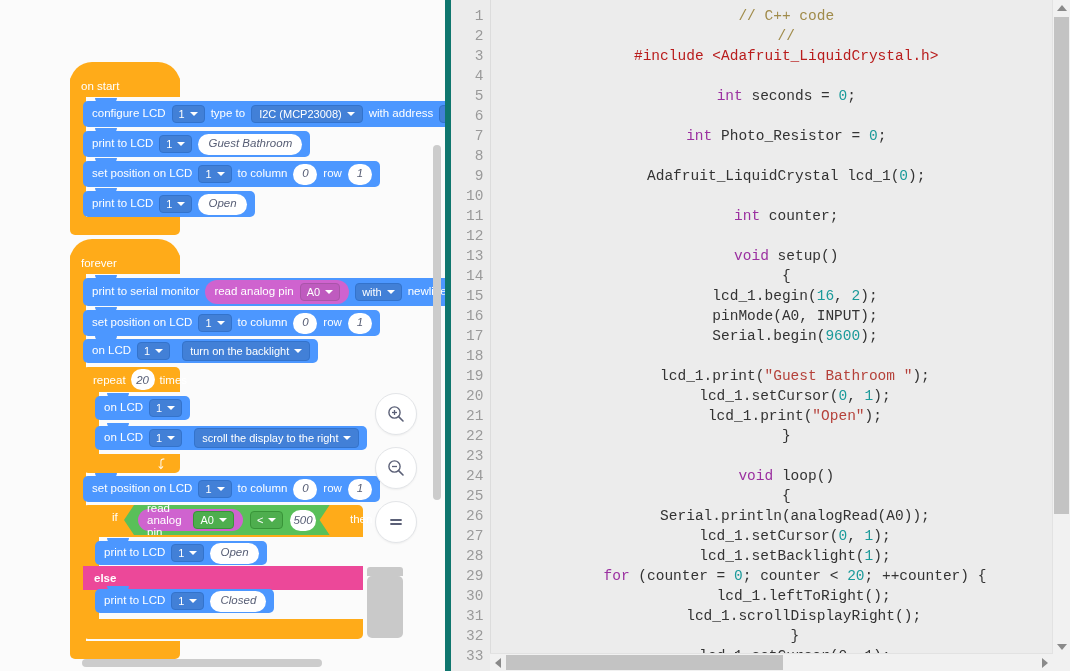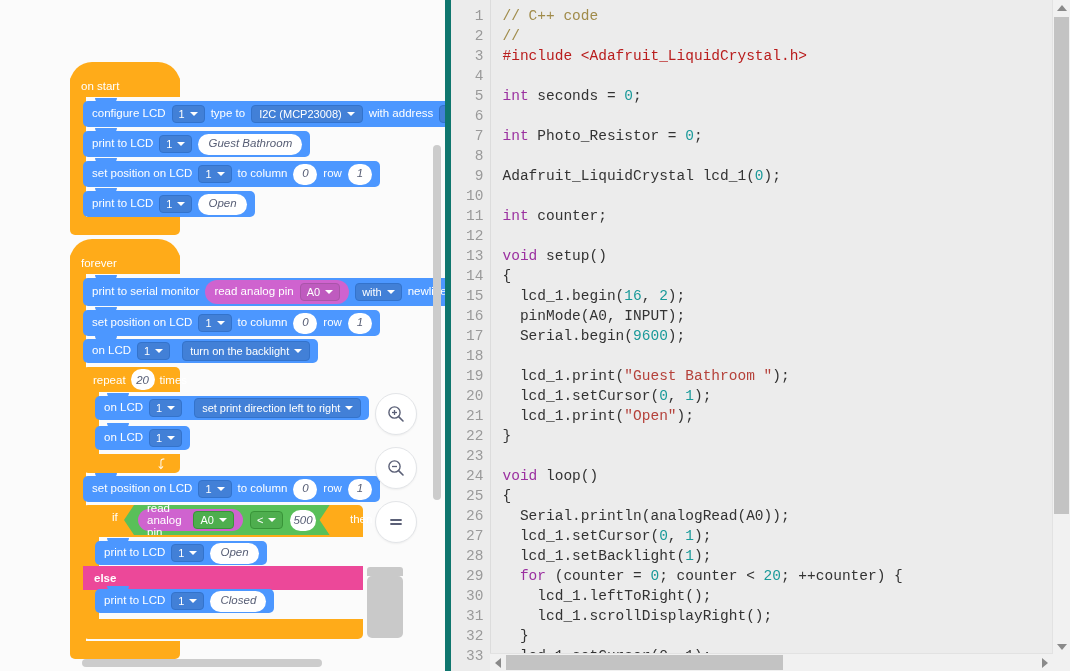--- a/index.html
+++ b/index.html
@@ -210,21 +210,21 @@
     background:#ececec;
     font-family:"Liberation Mono", monospace;
     font-size:14.5px;
     line-height:20px;
     padding-top:6px;
     padding-left:12px;
     box-sizing:border-box;
     overflow:hidden;
     white-space:pre;
   }
-  .code-area .ln{height:20px;}
+  .code-area .ln{height:20px;text-align:center;}
   .tk-com{color:#a08b4a;}
   .tk-key{color:#9b30a0;}
   .tk-num{color:#1a9a9a;}
   .tk-str{color:#b5413a;}
   .tk-pre{color:#b91c1c;}
   .tk-pl{color:#333;}
 
   
   .code-vscroll{
     position:absolute;right:0;top:0;
@@ -388,30 +388,30 @@
         <div class="c-bot" style="left:83px;top:454px;width:97px;height:19px;"></div>
         <div class="loop-arrow" style="left:158px;top:457px;">⤵</div>
       </div>
 
       <div class="blk stack" style="left:95px;top:396px;height:24px;">
         <span class="lbl">on LCD</span>
         <span class="dd">
           <span>1</span>
           <i class="caret"></i>
         </span>
-        <span class="dd wide" style="margin-left:6px;height:20px;">
-          <span>set print direction left to right</span>
-          <i class="caret"></i>
-        </span>
       </div>
 
       <div class="blk stack" style="left:95px;top:426px;height:24px;">
         <span class="lbl">on LCD</span>
         <span class="dd">
           <span>1</span>
+          <i class="caret"></i>
+        </span>
+        <span class="dd wide" style="margin-left:6px;height:20px;">
+          <span>scroll the display to the right</span>
           <i class="caret"></i>
         </span>
       </div>
 
       <div class="blk stack" style="left:83px;top:476px;height:26px;">
         <span class="lbl">set position on LCD</span>
         <span class="dd">
           <span>1</span>
           <i class="caret"></i>
         </span>

